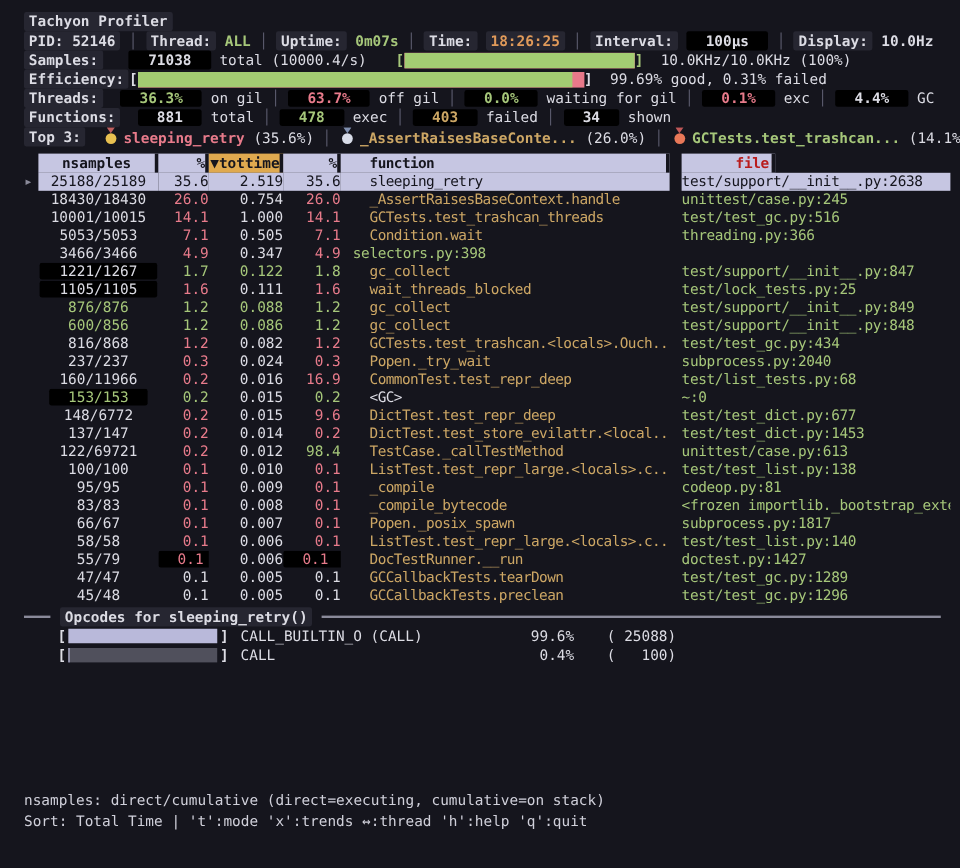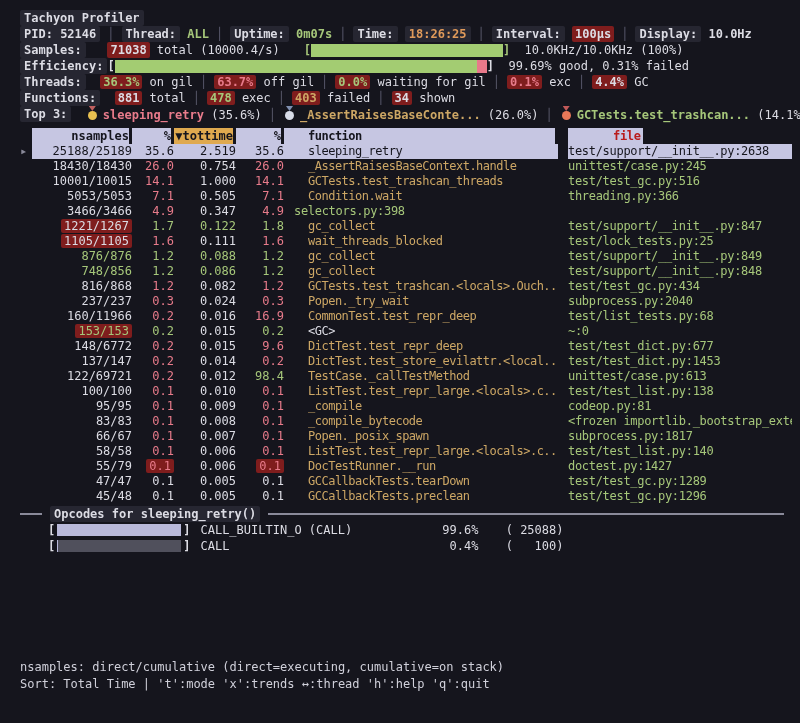--- a/index.html
+++ b/index.html
@@ -9,21 +9,21 @@
     font-family:"DejaVu Sans Mono","Liberation Mono",monospace;
     font-size:12px; line-height:16px;
   }
   .pad { padding:10px 8px 0 20px; }
   .line { height:16px; white-space:pre; display:flex; align-items:center; }
   .chip { background:#262631; padding:0 4px; border-radius:2px; }
   .b { font-weight:bold; }
   .sep { color:#5a5a6c; padding:0 7px; }
   .c-w{color:#dcdce4} .c-g{color:#a6c77a} .c-r{color:#e87b8b}
   .c-y{color:#cda765} .c-o{color:#e09a5a}
-  .vchip { background:#7f1d1d; padding:0 3px; border-radius:2px; }
+  .vchip { background:#000000; padding:0 16px; border-radius:2px; }
 
   
   .bar { display:inline-block; height:13px; vertical-align:middle; background:#e8798a; position:relative; overflow:hidden; }
   .bar .fill { position:absolute; left:0; top:0; bottom:0; background:#a3cc72; }
   .brk { color:#a6c77a; font-weight:bold; }
   .brk2 { color:#dcdce4; font-weight:bold; }
 
   
   .medal { display:inline-block; width:9px; height:14px; position:relative; margin:0 6px 0 2px; top:1px; }
   .medal::before { content:""; position:absolute; top:0; left:1px; width:7px; height:5px; clip-path:polygon(0 0,100% 0,50% 100%); }
@@ -31,21 +31,21 @@
   .m1::after{background:#e8c050} .m1::before{background:#c06060}
   .m2::after{background:#d8dce8} .m2::before{background:#8090b0}
   .m3::after{background:#e87858} .m3::before{background:#c05858}
 
   
   .table { margin-top:6px; }
   .trow { display:flex; height:15px; line-height:15px; white-space:pre; }
   .thead { height:16px; line-height:16px; }
   .cell { flex:none; overflow:hidden; }
   .ptr { width:12px; color:#8a8a9a; }
-  .ns  { width:100px; text-align:right; }
+  .ns  { width:100px; text-align:center; }
   .p1  { width:42px;  text-align:right; }
   .tot { width:62px;  text-align:right; }
   .p2  { width:48px;  text-align:right; }
   .fn  { width:274px; padding-left:24px; text-align:left; letter-spacing:-0.5px; }
   .file{ flex:1; margin-left:10px; letter-spacing:-0.3px; color:#a6c77a; }
   .thead .cell { background:#c6c6e2; color:#15151d; font-weight:bold; border-right:3px solid #15151d; }
   .thead .ptr { background:transparent; border-right:none; }
   .thead .hd-tot { background:#dfa94f; }
   .thead .file { flex:none; width:78px; color:#b91c1c;padding-left:45px; }
   .trow.sel .cell { background:#c6c6e2; color:#15151d !important; }
@@ -113,21 +113,21 @@
     </div>
     <div id="rows">
         <div class="trow sel"><span class="cell ptr">▸</span><span class="cell ns c-w">25188/25189</span><span class="cell p1 c-w">35.6</span><span class="cell tot c-w">2.519</span><span class="cell p2 c-w">35.6</span><span class="cell fn c-y">sleeping_retry</span><span class="cell file">test/support/__init__.py:2638</span></div>
         <div class="trow"><span class="cell ptr"> </span><span class="cell ns c-w">18430/18430</span><span class="cell p1 c-r">26.0</span><span class="cell tot c-w">0.754</span><span class="cell p2 c-r">26.0</span><span class="cell fn c-y">_AssertRaisesBaseContext.handle</span><span class="cell file">unittest/case.py:245</span></div>
         <div class="trow"><span class="cell ptr"> </span><span class="cell ns c-w">10001/10015</span><span class="cell p1 c-r">14.1</span><span class="cell tot c-w">1.000</span><span class="cell p2 c-r">14.1</span><span class="cell fn c-y">GCTests.test_trashcan_threads</span><span class="cell file">test/test_gc.py:516</span></div>
         <div class="trow"><span class="cell ptr"> </span><span class="cell ns c-w">5053/5053</span><span class="cell p1 c-r">7.1</span><span class="cell tot c-w">0.505</span><span class="cell p2 c-r">7.1</span><span class="cell fn c-y">Condition.wait</span><span class="cell file">threading.py:366</span></div>
         <div class="trow"><span class="cell ptr"> </span><span class="cell ns c-w">3466/3466</span><span class="cell p1 c-r">4.9</span><span class="cell tot c-w">0.347</span><span class="cell p2 c-r">4.9</span><span class="cell file">selectors.py:398</span></div>
         <div class="trow"><span class="cell ptr"> </span><span class="cell ns c-w"><span class="vchip">1221/1267</span></span><span class="cell p1 c-g">1.7</span><span class="cell tot c-g">0.122</span><span class="cell p2 c-g">1.8</span><span class="cell fn c-y">gc_collect</span><span class="cell file">test/support/__init__.py:847</span></div>
         <div class="trow"><span class="cell ptr"> </span><span class="cell ns c-w"><span class="vchip">1105/1105</span></span><span class="cell p1 c-r">1.6</span><span class="cell tot c-w">0.111</span><span class="cell p2 c-r">1.6</span><span class="cell fn c-y">wait_threads_blocked</span><span class="cell file">test/lock_tests.py:25</span></div>
         <div class="trow"><span class="cell ptr"> </span><span class="cell ns c-g">876/876</span><span class="cell p1 c-g">1.2</span><span class="cell tot c-g">0.088</span><span class="cell p2 c-g">1.2</span><span class="cell fn c-y">gc_collect</span><span class="cell file">test/support/__init__.py:849</span></div>
-        <div class="trow"><span class="cell ptr"> </span><span class="cell ns c-g">748/856</span><span class="cell p1 c-g">1.2</span><span class="cell tot c-g">0.086</span><span class="cell p2 c-g">1.2</span><span class="cell fn c-y">gc_collect</span><span class="cell file">test/support/__init__.py:848</span></div>
+        <div class="trow"><span class="cell ptr"> </span><span class="cell ns c-g">600/856</span><span class="cell p1 c-g">1.2</span><span class="cell tot c-g">0.086</span><span class="cell p2 c-g">1.2</span><span class="cell fn c-y">gc_collect</span><span class="cell file">test/support/__init__.py:848</span></div>
         <div class="trow"><span class="cell ptr"> </span><span class="cell ns c-w">816/868</span><span class="cell p1 c-r">1.2</span><span class="cell tot c-w">0.082</span><span class="cell p2 c-r">1.2</span><span class="cell fn c-y">GCTests.test_trashcan.&lt;locals&gt;.Ouch...</span><span class="cell file">test/test_gc.py:434</span></div>
         <div class="trow"><span class="cell ptr"> </span><span class="cell ns c-w">237/237</span><span class="cell p1 c-r">0.3</span><span class="cell tot c-w">0.024</span><span class="cell p2 c-r">0.3</span><span class="cell fn c-y">Popen._try_wait</span><span class="cell file">subprocess.py:2040</span></div>
         <div class="trow"><span class="cell ptr"> </span><span class="cell ns c-w">160/11966</span><span class="cell p1 c-r">0.2</span><span class="cell tot c-w">0.016</span><span class="cell p2 c-r">16.9</span><span class="cell fn c-y">CommonTest.test_repr_deep</span><span class="cell file">test/list_tests.py:68</span></div>
         <div class="trow"><span class="cell ptr"> </span><span class="cell ns c-g"><span class="vchip">153/153</span></span><span class="cell p1 c-g">0.2</span><span class="cell tot c-w">0.015</span><span class="cell p2 c-g">0.2</span><span class="cell fn c-w">&lt;GC&gt;</span><span class="cell file">~:0</span></div>
         <div class="trow"><span class="cell ptr"> </span><span class="cell ns c-w">148/6772</span><span class="cell p1 c-r">0.2</span><span class="cell tot c-w">0.015</span><span class="cell p2 c-r">9.6</span><span class="cell fn c-y">DictTest.test_repr_deep</span><span class="cell file">test/test_dict.py:677</span></div>
         <div class="trow"><span class="cell ptr"> </span><span class="cell ns c-w">137/147</span><span class="cell p1 c-r">0.2</span><span class="cell tot c-w">0.014</span><span class="cell p2 c-r">0.2</span><span class="cell fn c-y">DictTest.test_store_evilattr.&lt;local...</span><span class="cell file">test/test_dict.py:1453</span></div>
         <div class="trow"><span class="cell ptr"> </span><span class="cell ns c-w">122/69721</span><span class="cell p1 c-r">0.2</span><span class="cell tot c-w">0.012</span><span class="cell p2 c-g">98.4</span><span class="cell fn c-y">TestCase._callTestMethod</span><span class="cell file">unittest/case.py:613</span></div>
         <div class="trow"><span class="cell ptr"> </span><span class="cell ns c-w">100/100</span><span class="cell p1 c-r">0.1</span><span class="cell tot c-w">0.010</span><span class="cell p2 c-r">0.1</span><span class="cell fn c-y">ListTest.test_repr_large.&lt;locals&gt;.c...</span><span class="cell file">test/test_list.py:138</span></div>
         <div class="trow"><span class="cell ptr"> </span><span class="cell ns c-w">95/95</span><span class="cell p1 c-r">0.1</span><span class="cell tot c-w">0.009</span><span class="cell p2 c-r">0.1</span><span class="cell fn c-y">_compile</span><span class="cell file">codeop.py:81</span></div>
         <div class="trow"><span class="cell ptr"> </span><span class="cell ns c-w">83/83</span><span class="cell p1 c-r">0.1</span><span class="cell tot c-w">0.008</span><span class="cell p2 c-r">0.1</span><span class="cell fn c-y">_compile_bytecode</span><span class="cell file">&lt;frozen importlib._bootstrap_externa</span></div>

